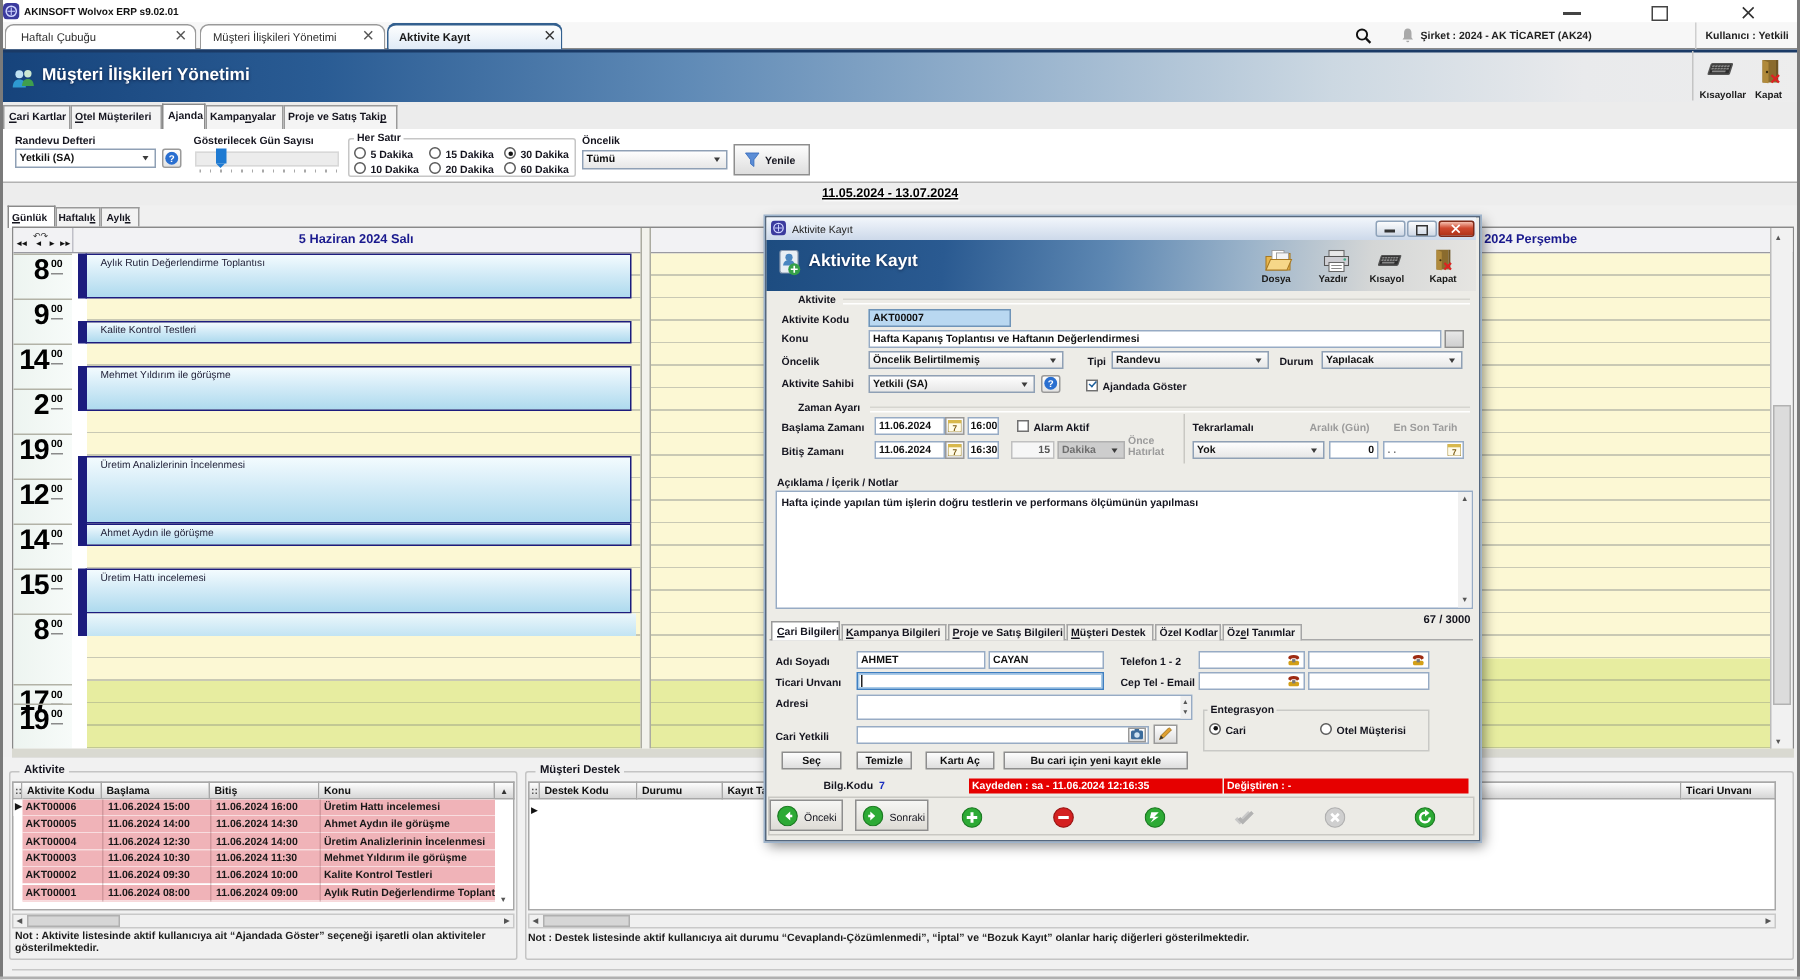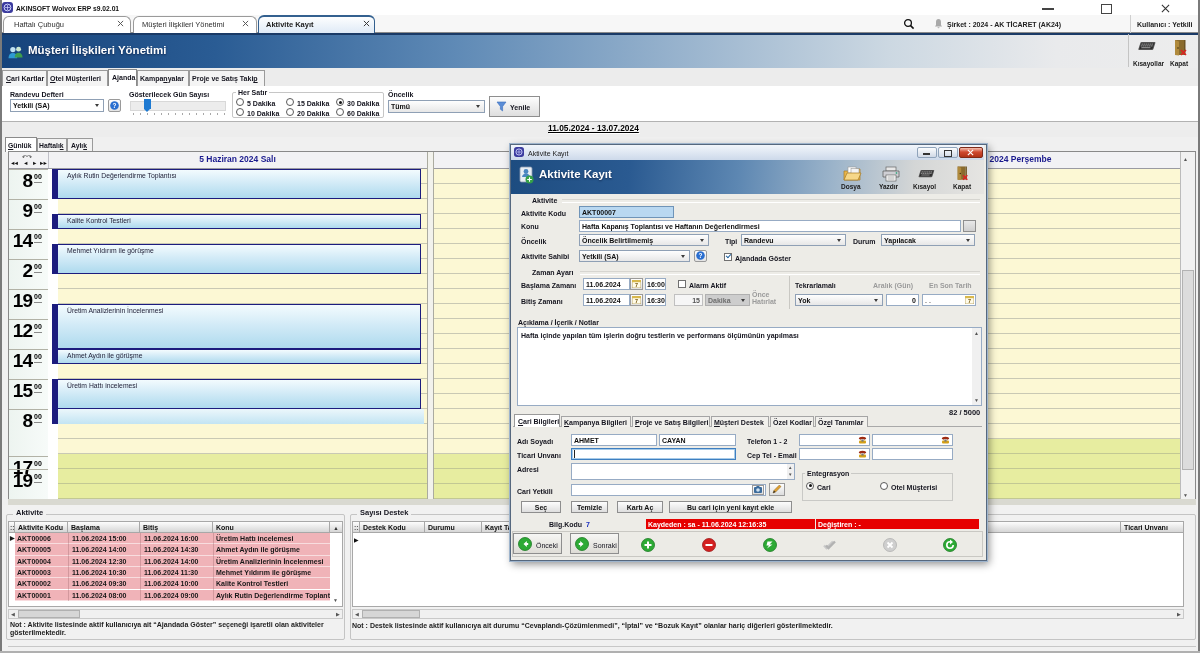--- a/index.html
+++ b/index.html
@@ -320,21 +320,21 @@
 <div class="a" style="left:212.5px;top:533px;width:1px;height:67.8px;background:rgba(120,70,75,.25)"></div>
 <div class="sar" style="left:333px;top:598px">▼</div>
 
 <div class="scb" style="left:8px;top:609px;width:335px;height:10px"></div>
 <div class="sar" style="left:11px;top:612px">◀</div>
 <div class="sth" style="left:18px;top:610px;width:62px;height:8px"></div>
 <div class="sar" style="left:336px;top:612px">▶</div>
 <div class="l" style="left:10px;top:621px;width:332px;white-space:normal;line-height:8px;color:#1c1c1c">Not : Aktivite listesinde aktif kullanıcıya ait “Ajandada Göster” seçeneği işaretli olan aktiviteler gösterilmektedir.</div>
 
 <div class="a" style="left:350px;top:514px;width:846px;height:126px;border:1px solid #c4c4c4;border-radius:2px;box-sizing:border-box"></div>
-<div class="l" style="left:357px;top:508px;background:#f1f1f1;padding:0 3px;font-size:7.5px">Sayısı Destek</div>
+<div class="l" style="left:357px;top:508px;background:#f1f1f1;padding:0 3px;font-size:7.5px">Müşteri Destek</div>
 <div class="a" style="left:352px;top:521px;width:832px;height:86px;background:#fff;border:1px solid #a8a8a8;box-sizing:border-box"></div>
 <div class="gh" style="left:352px;width:8px;border-left:1px solid #a8a8a8;padding-left:1px;color:#555">::</div>
 <div class="gh" style="left:360px;width:65px">Destek Kodu</div>
 <div class="gh" style="left:425px;width:57px">Durumu</div>
 <div class="gh" style="left:482px;width:63px">Kayıt Ta</div>
 <div class="gh" style="left:545px;width:576px"></div>
 <div class="gh" style="left:1121px;width:63px">Ticari Unvanı</div>
 <div class="a" style="left:354px;top:536px;font-size:6px;color:#111">▶</div>
 
 <div class="scb" style="left:352px;top:609px;width:832px;height:10px"></div>
@@ -481,21 +481,21 @@
     <rect x="0" y="0" width="9" height="2.2" fill="#d8b84c"></rect>
     <text x="4.5" y="7" font-size="5.5" font-family="Liberation Sans" font-weight="bold" fill="#7a5a10" text-anchor="middle">7</text>
   </svg>
 
 <div class="l" style="left:518px;top:318px">Açıklama / İçerik / Notlar</div>
 <div class="a" style="left:517px;top:327px;width:465px;height:79px;background:#fff;border:1px solid #97abc4;box-sizing:border-box"></div>
 <div class="l" style="left:521px;top:331px;font-size:7px">Hafta içinde yapılan tüm işlerin doğru testlerin ve performans ölçümünün yapılması</div>
 <div class="a" style="left:972px;top:328px;width:9px;height:77px;background:#f0f0f0"></div>
 <div class="sar" style="left:974px;top:331px">▲</div>
 <div class="sar" style="left:974px;top:398px">▼</div>
-<div class="l" style="left:949px;top:408px;font-size:7.5px">82 / 5000</div>
+<div class="l" style="left:949px;top:408px;font-size:7.5px">67 / 3000</div>
 
 <div class="a" style="left:513px;top:426px;width:469px;height:1px;background:#a9a9a9"></div>
 <div class="a" style="left:514px;top:414px;width:46px;height:13px;background:#fff;border:1px solid #9a9a9a;border-bottom:none;box-sizing:border-box"></div>
 <div class="l" style="left:518px;top:417px"><u>C</u>ari Bilgileri</div>
 <div class="a" style="left:561px;top:415.5px;width:70px;height:11.5px;background:#f1f0ec;border:1px solid #a5a5a5;border-bottom:none;box-sizing:border-box"></div>
 <div class="l" style="left:564px;top:418px"><u>K</u>ampanya Bilgileri</div>
 <div class="a" style="left:632px;top:415.5px;width:78px;height:11.5px;background:#f1f0ec;border:1px solid #a5a5a5;border-bottom:none;box-sizing:border-box"></div>
 <div class="l" style="left:635px;top:418px"><u>P</u>roje ve Satış Bilgileri</div>
 <div class="a" style="left:711px;top:415.5px;width:58px;height:11.5px;background:#f1f0ec;border:1px solid #a5a5a5;border-bottom:none;box-sizing:border-box"></div>
 <div class="l" style="left:714px;top:418px"><u>M</u>üşteri Destek</div>

